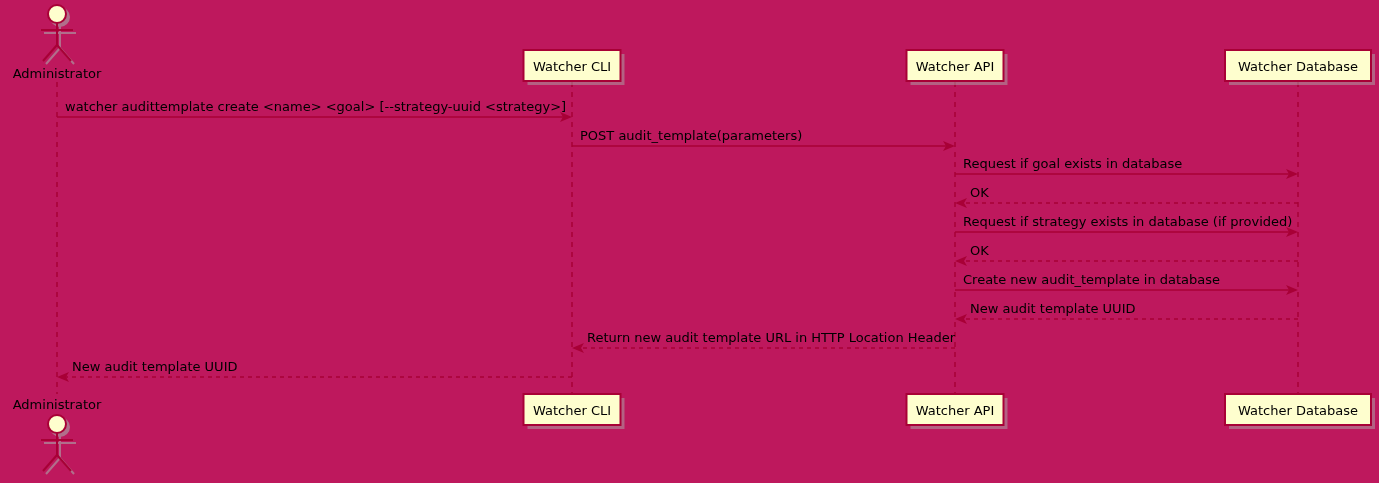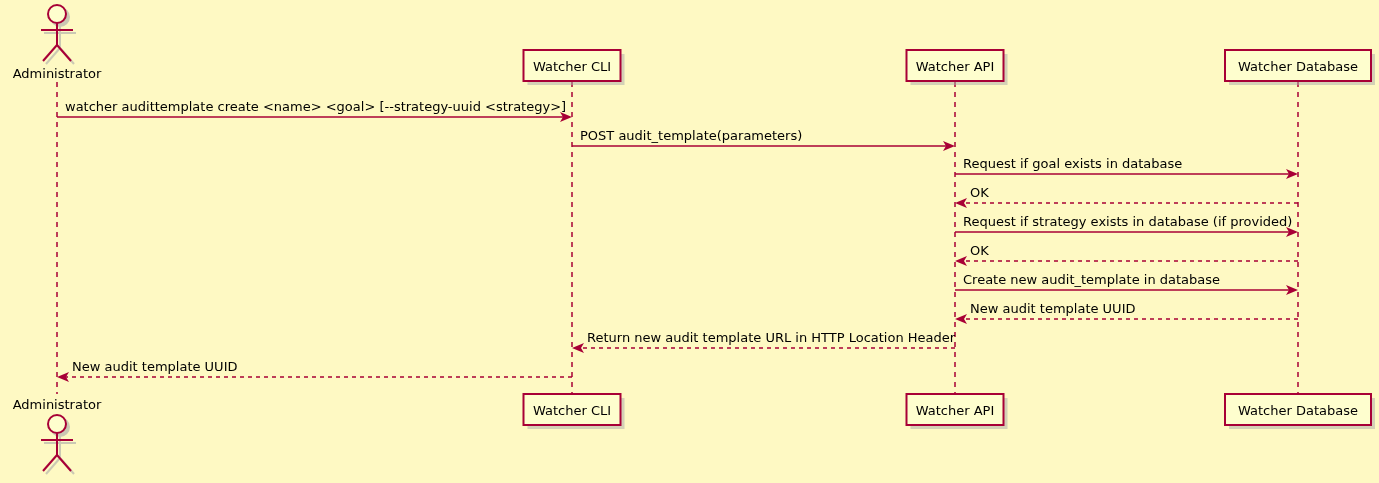--- a/index.html
+++ b/index.html
@@ -5,21 +5,21 @@
   html, body {
     margin: 0;
     padding: 0;
     background: #ffffff;
     font-family: "DejaVu Sans", sans-serif;
   }
   .diagram-wrap {
     position: relative;
     width: 1379px;
     height: 483px;
-    background: #fef9c3;
+    background: #be185d;
     overflow: hidden;
   }
   svg text {
     font-family: "DejaVu Sans", sans-serif;
   }
 </style>
 </head>
 <body>
 
 <div class="diagram-wrap">

